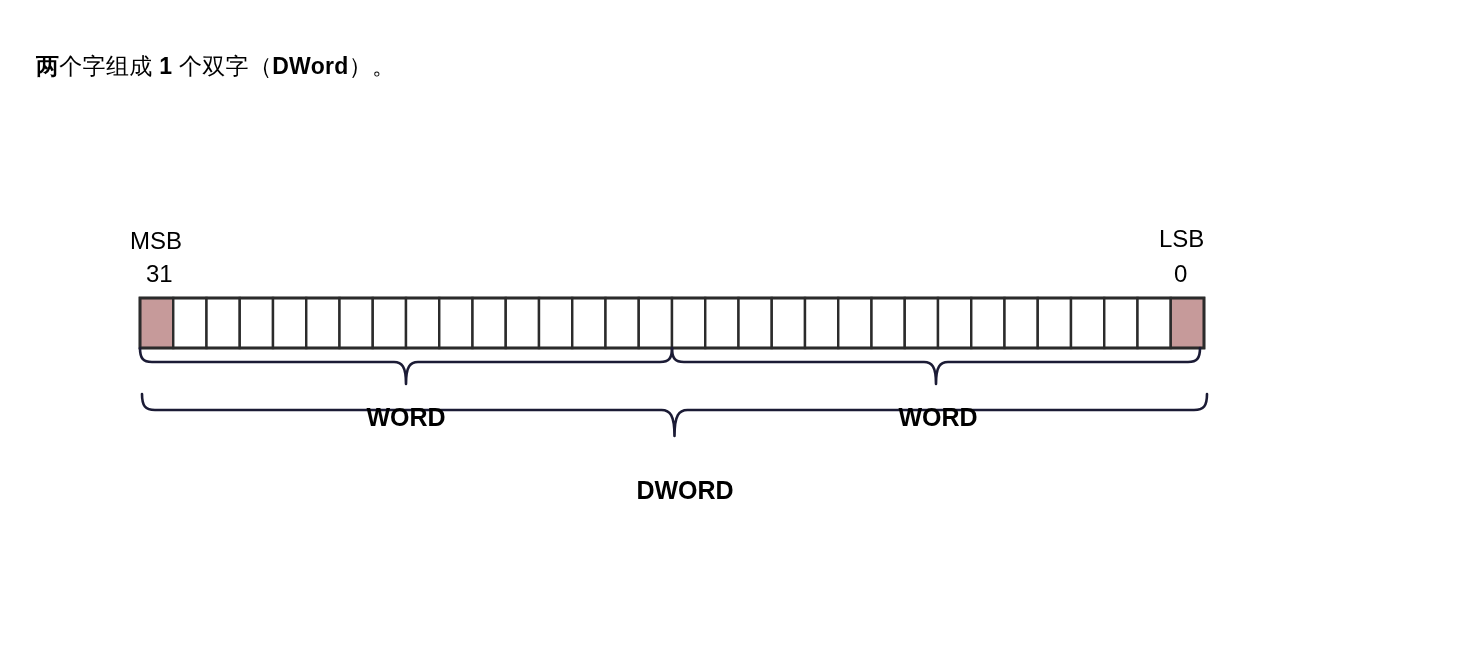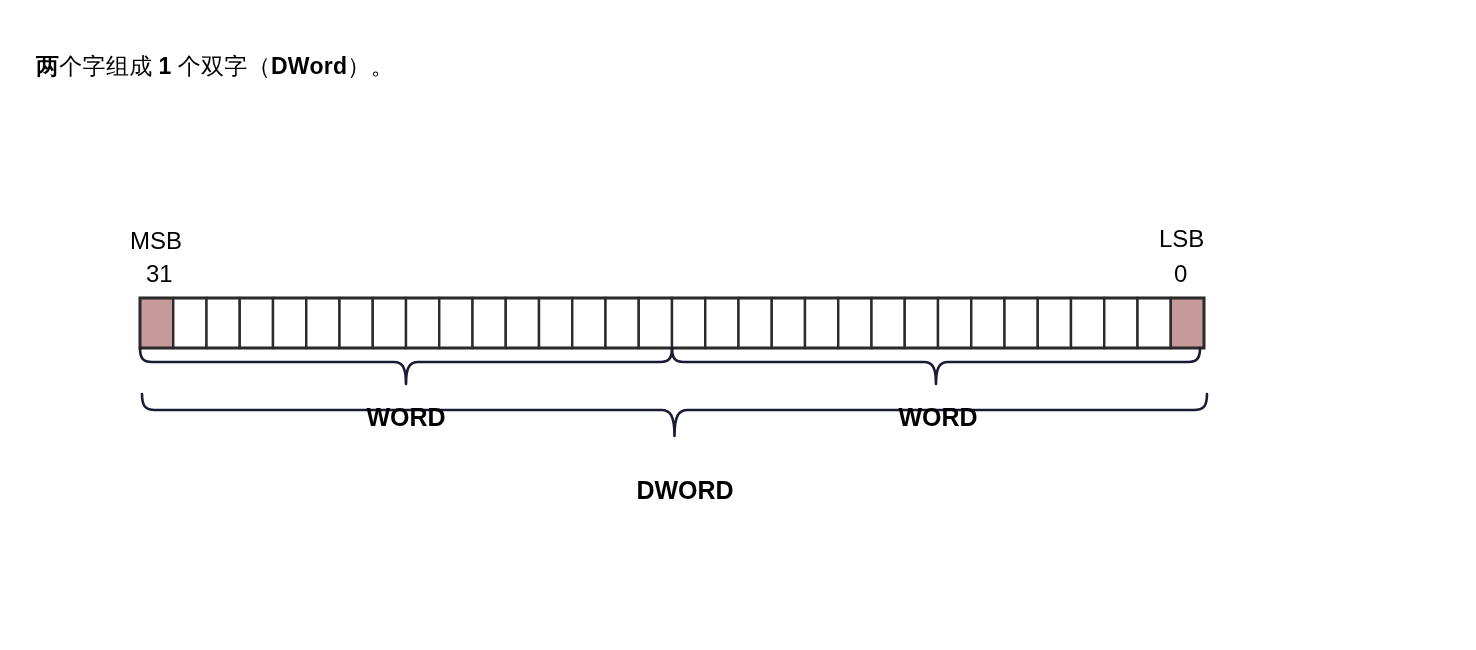--- a/index.html
+++ b/index.html
@@ -20,21 +20,21 @@
   #caption {
     position: absolute;
     left: 36px;
     top: 50px;
     font-size: 23px;
     line-height: 1.45;
     white-space: nowrap;
     letter-spacing: 0.3px;
   }
   #caption .b { font-weight: bold; }
-  #caption .n { font-weight: 400; font-family: Liberation Serif, serif; }
+  #caption .n { font-weight: 400; }
 
   
   #diagram-wrap {
     position: absolute;
     left: 0;
     top: 0;
     width: 1476px;
     height: 631px;
     pointer-events: none;
   }

